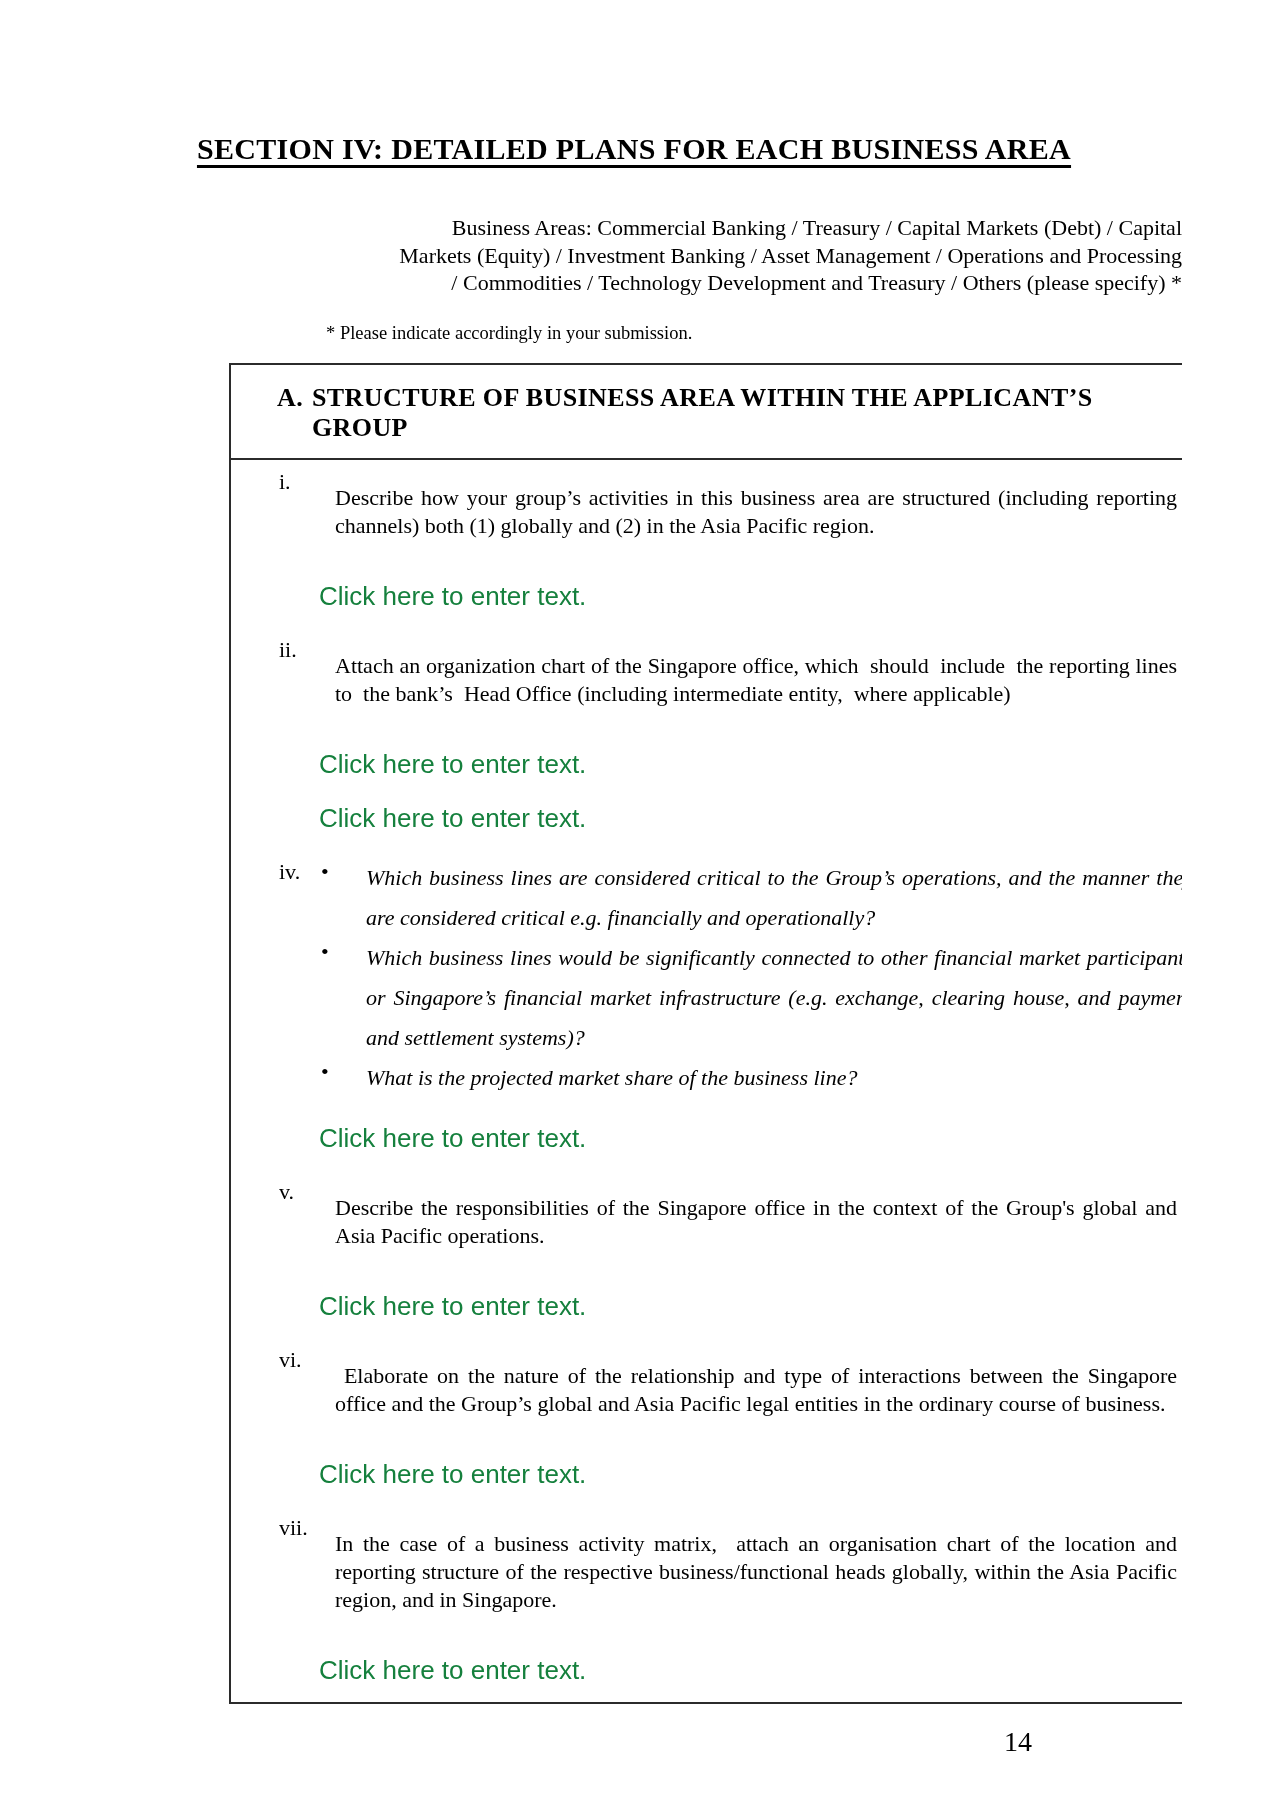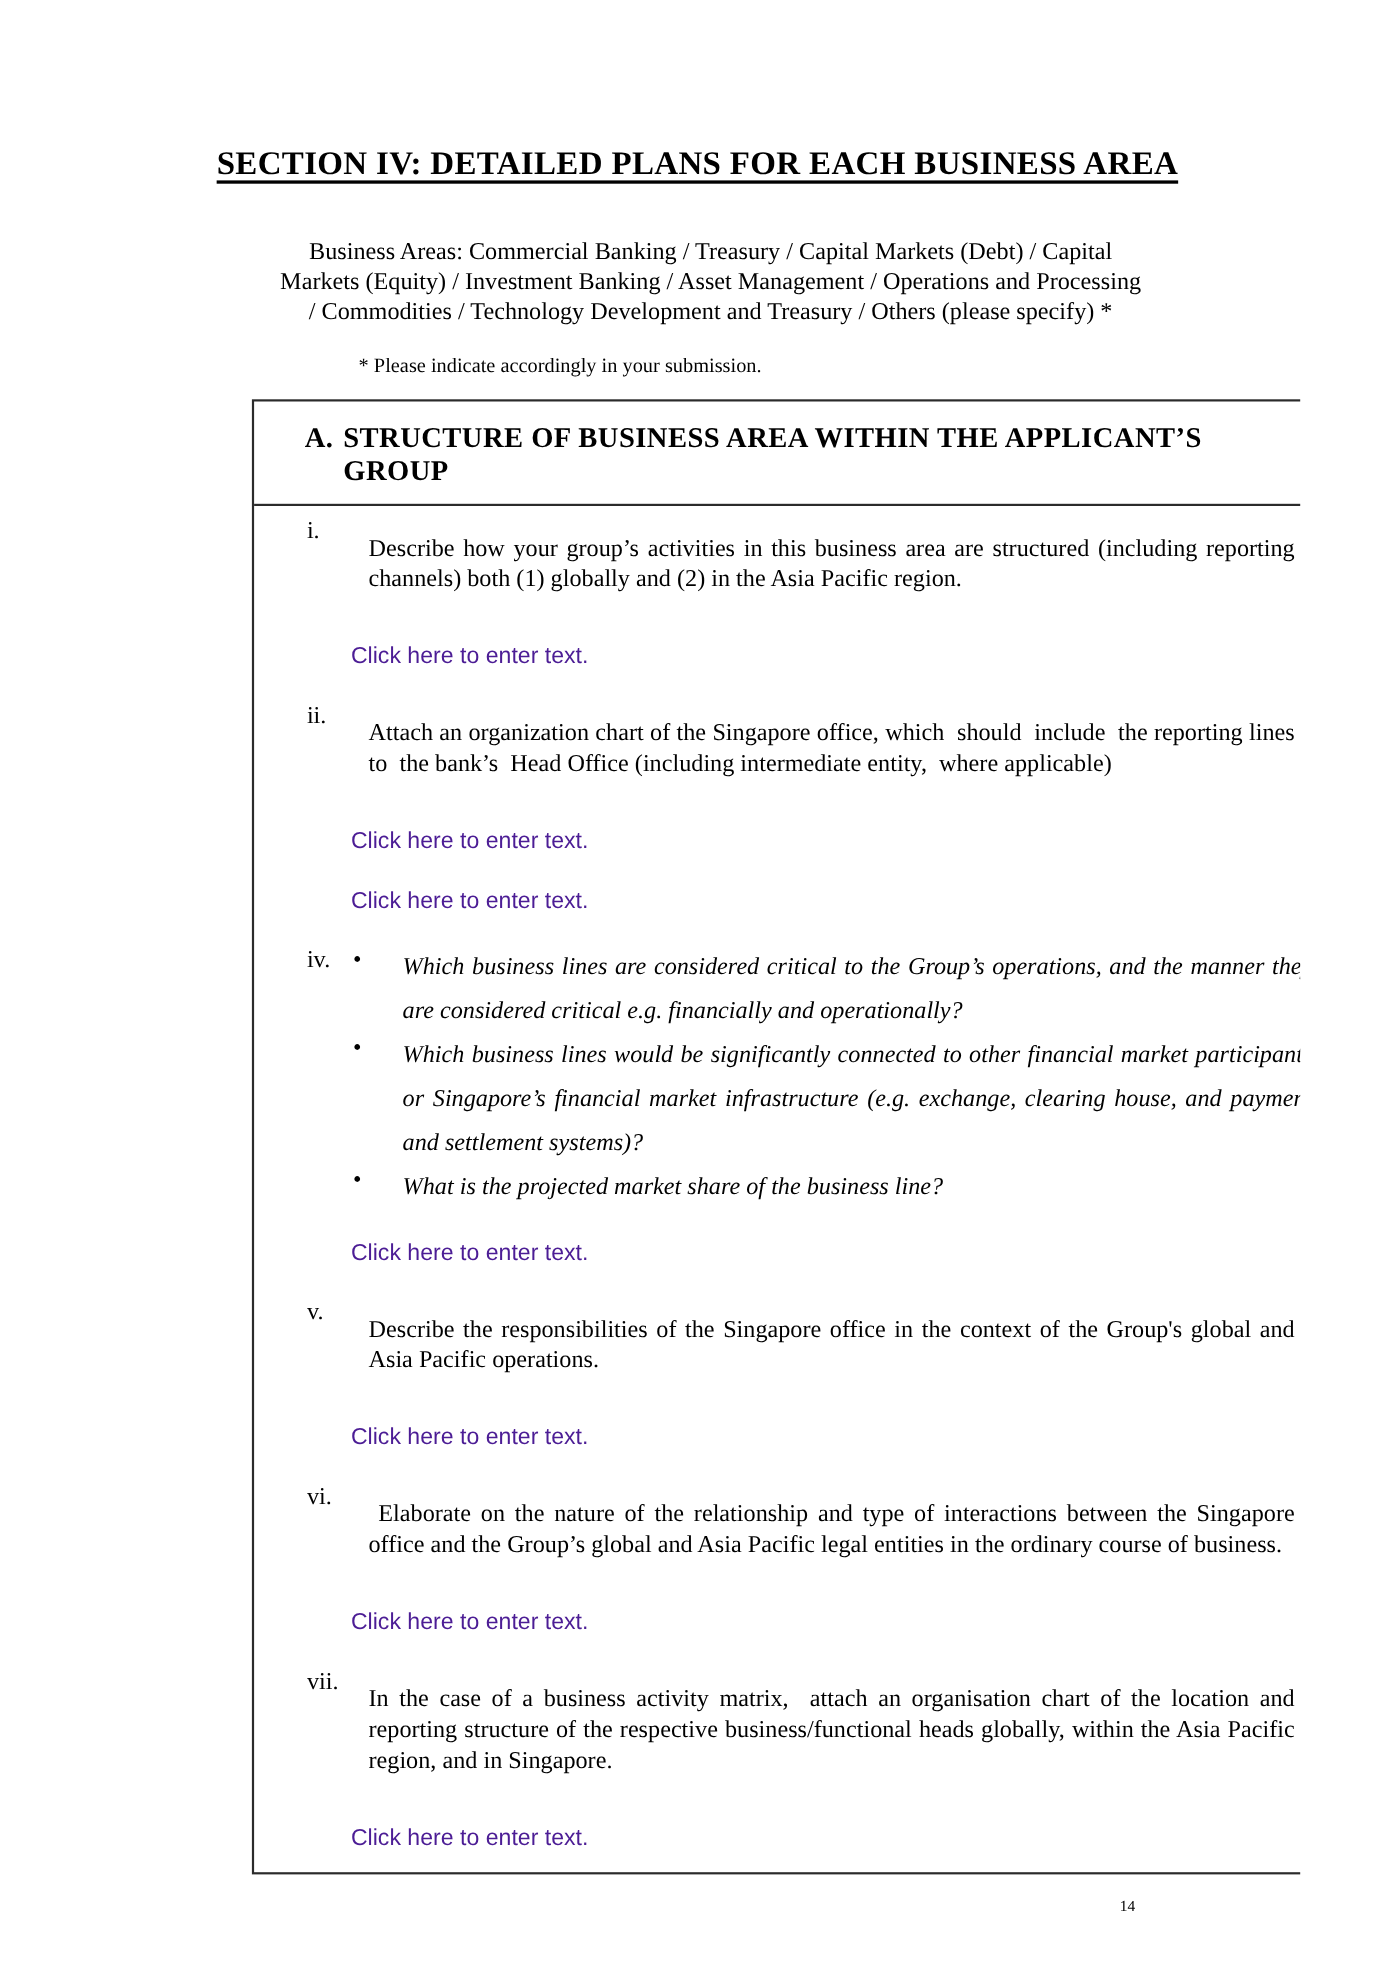--- a/index.html
+++ b/index.html
@@ -23,21 +23,21 @@
     letter-spacing: 0.3px;
   }
   .title .title-text {
     text-decoration: underline;
     text-decoration-thickness: 3px;
     text-underline-offset: 6px;
   }
   .subtitle {
     margin: 48px 0 0 0;
     padding-left: 24px;
-    text-align: center;
+    text-align: right;
     font-size: 22px;
     line-height: 27.5px;
   }
   .footnote {
     margin: 26px 0 0 240px;
     font-size: 18.5px;
   }
   .box {
     margin: 19px 0 0 143px;
     width: 984px;
@@ -76,29 +76,29 @@
     margin: 0;
     font-size: 22px;
     line-height: 40px;
     text-align: justify;
     white-space: pre-wrap;
     font-style: italic;
   }
   .placeholder {
     margin: 27px 0 0 40px;
     font-family: "Liberation Sans", "DejaVu Sans", sans-serif;
-    font-size: 21px;
+    font-size: 26px;
     line-height: 27px;
-    color: #4c1d95;
+    color: #15803d;
     cursor: text;
   }
   .page-number {
     margin: 22px 150px 0 0;
     text-align: right;
-    font-size: 14px;
+    font-size: 28px;
   }
 </style>
 </head>
 <body>
 
 <div class="page">
 
   <h1 class="title"><span class="title-text">SECTION IV: DETAILED PLANS FOR EACH BUSINESS AREA</span></h1>
 
   <div class="subtitle">

